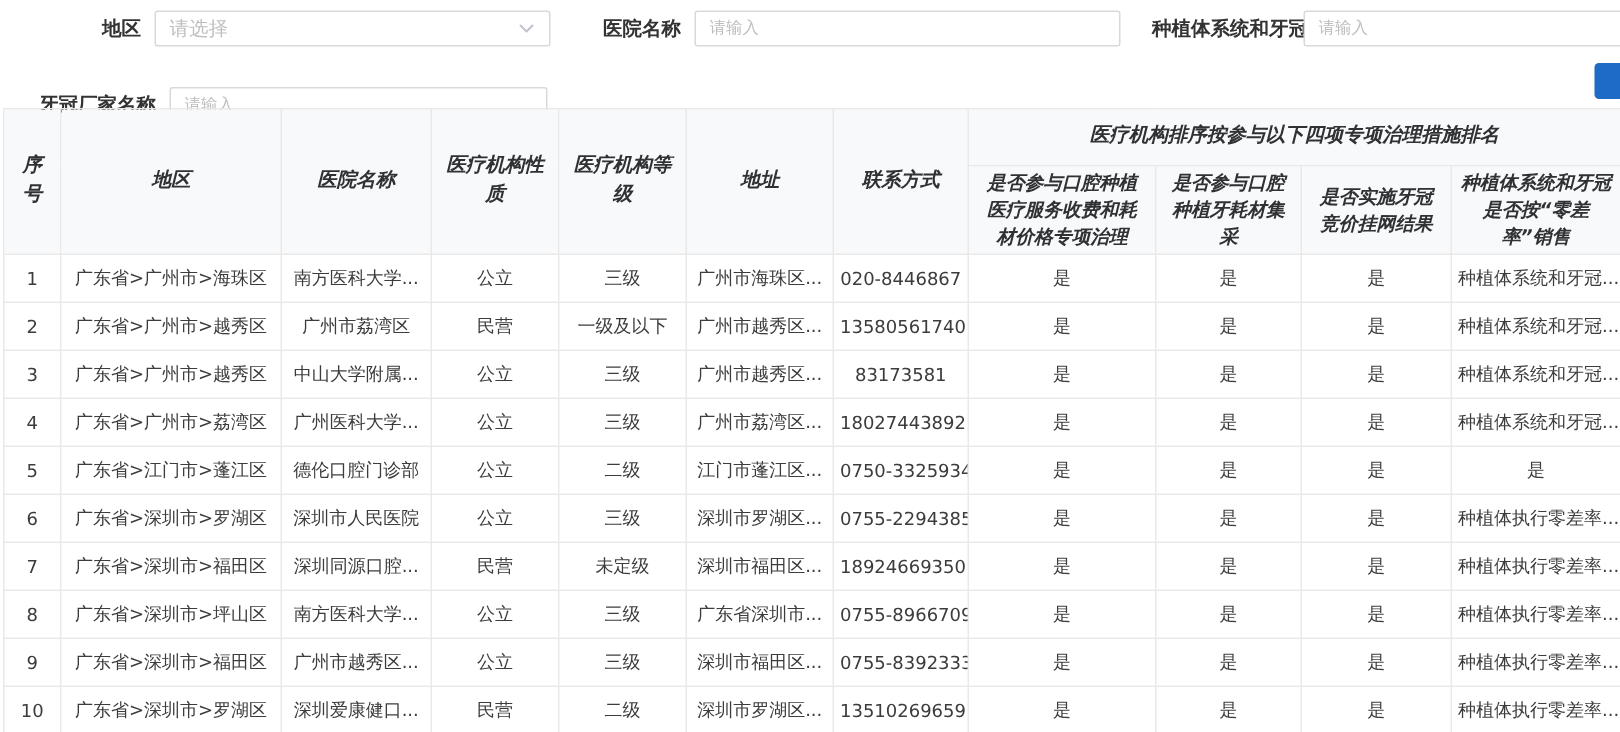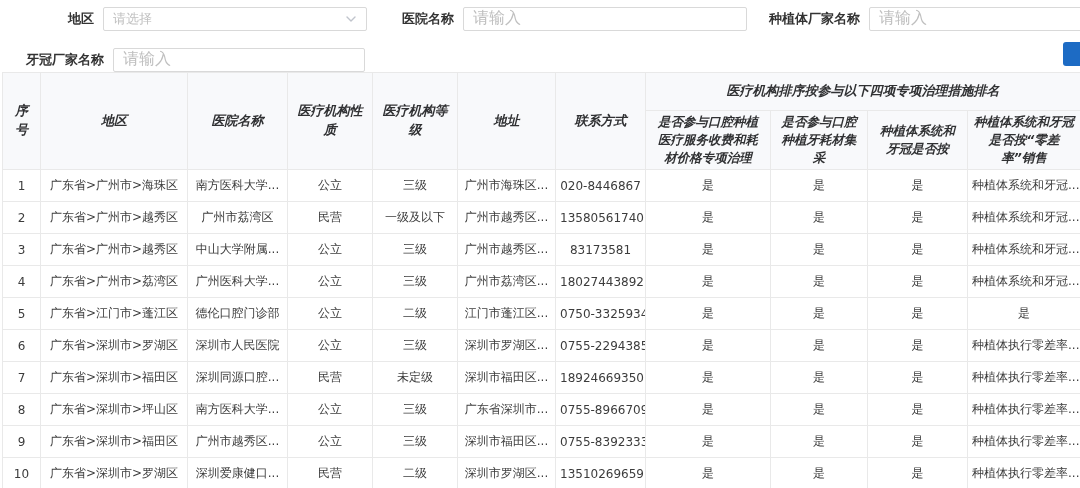--- a/index.html
+++ b/index.html
@@ -5,22 +5,22 @@
   * { margin:0; padding:0; box-sizing:border-box; }
   html,body { width:1080px; height:488px; background:#ffffff; overflow:hidden;
               font-family:"DejaVu Sans","Liberation Sans",sans-serif; }
   .stage { position:relative; width:868px; height:488px; background:#fff; }
 
   
   .filter-item { position:absolute; display:flex; align-items:center; height:24px; }
   .f-label { font-size:13px; color:#333; font-weight:600; white-space:nowrap; text-align:right; margin-right:9px; }
   .control { height:24px; border:1px solid #d9d9d9; border-radius:2px; background:#fff;
              display:flex; align-items:center; padding:0 9px; font-size:13px; }
-  .control input { border:none; outline:none; width:100%; height:100%; font-size:16px; color:#be185d;
-                   font-family:Liberation Mono, monospace; background:transparent; }
+  .control input { border:none; outline:none; width:100%; height:100%; font-size:11px; color:#be185d;
+                   font-family:Liberation Sans, sans-serif; background:transparent; }
   .control input::placeholder { color:#bfbfbf; }
   .select-box { justify-content:space-between; cursor:pointer; }
   .placeholder-text { color:#bfbfbf; }
   .chevron { width:12px; height:12px; flex:0 0 auto; }
 
   .btn-primary { position:absolute; height:24px; background:#1d6bc4; color:#fff; border:none;
                  border-radius:3px; font-size:12.5px; cursor:pointer; line-height:24px; text-align:center;
                  font-family:"DejaVu Sans","Liberation Sans",sans-serif; }
   .btn-sliver { position:absolute; height:24px; background:#1d6bc4; border-radius:3px 0 0 3px; cursor:pointer; }
 
@@ -51,27 +51,27 @@
   </div>
 
   <div class="filter-item" style="left:398px; top:7px;">
     <span class="f-label" style="width:56px;">医院名称</span>
     <div class="control" style="width:284px;">
       <input type="text" placeholder="请输入" style="">
     </div>
   </div>
 
   <div class="filter-item" style="left:768px; top:7px;">
-    <span class="f-label" style="width:92px;">种植体厂家名称</span>
+    <span class="f-label" style="width:92px;">种植体系统和牙冠</span>
     <div class="control" style="width:232px;">
       <input type="text" placeholder="请输入" style="">
     </div>
   </div>
 
-  <div class="filter-item" style="left:24px; top:48px;">
+  <div class="filter-item" style="left:24px; top:58px;">
     <span class="f-label" style="width:80px;">牙冠厂家名称</span>
     <div class="control" style="width:252px;">
       <input type="text" placeholder="请输入" style="">
     </div>
   </div>
 
   <button class="btn-primary" style="left:1063px; top:42px; width:50px;">查询</button>
   <div class="btn-sliver" style="left:1072px; top:42px; width:8px;"></div>
 
   <div class="grid-wrap">
@@ -96,21 +96,21 @@
           <th rowspan="2">医院名称</th>
           <th rowspan="2">医疗机构性质</th>
           <th rowspan="2">医疗机构等级</th>
           <th rowspan="2">地址</th>
           <th rowspan="2">联系方式</th>
           <th colspan="4">医疗机构排序按参与以下四项专项治理措施排名</th>
         </tr>
         <tr class="sub-row">
           <th>是否参与口腔种植医疗服务收费和耗材价格专项治理</th>
           <th>是否参与口腔种植牙耗材集采</th>
-          <th>种植体系统和牙冠是否按</th>
+          <th>是否实施牙冠竞价挂网结果</th>
           <th>种植体系统和牙冠是否按“零差率”销售</th>
         </tr>
       </thead>
       <tbody>
           <tr>
             <td>1</td>
             <td>广东省&gt;广州市&gt;海珠区</td>
             <td>南方医科大学...</td>
             <td>公立</td>
             <td>三级</td>

